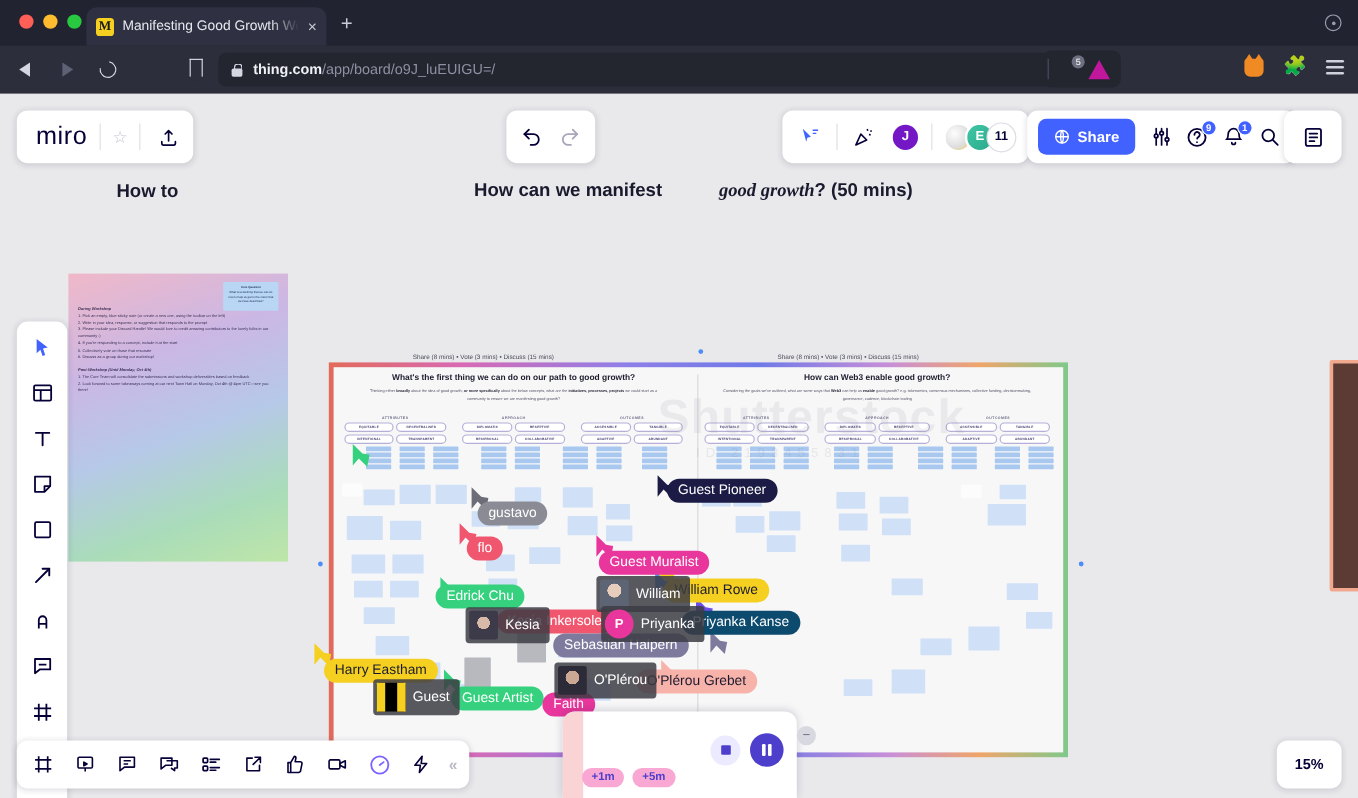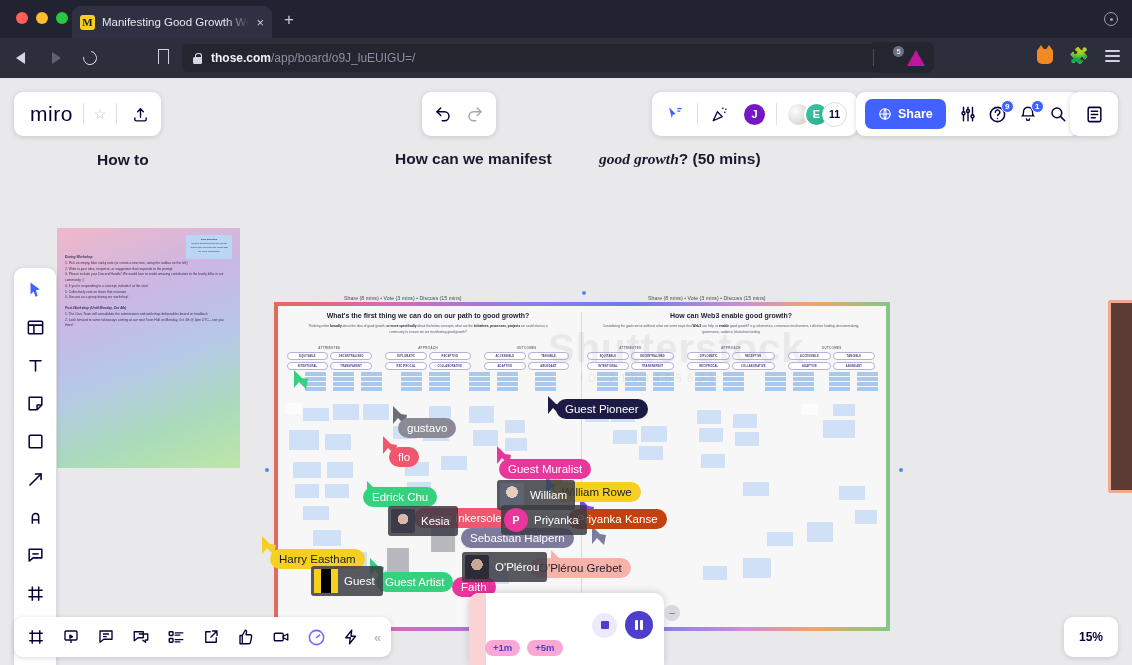--- a/index.html
+++ b/index.html
@@ -346,21 +346,21 @@
         <span class="nav-ico">
             <i class="tri-r"></i>
           </span>
         <span class="nav-ico">
             <i class="reload" style="display:block;margin:3px 0 0 3px;"></i>
           </span>
       </div>
       <span class="bookmark-ico"></span>
       <div class="urlbar">
         <span class="lock"></span>
-        <span class="url"><b>those.com</b><span>/app/board/o9J_luEUIGU=/</span></span>
+        <span class="url"><b>thing.com</b><span>/app/board/o9J_luEUIGU=/</span></span>
       </div>
       <div class="ext-group">
         <span class="brave">
           <span class="brave-s"></span>
           <span class="badge-sm">5</span>
         </span>
         <span class="tri-ext"></span>
       </div>
       <div class="right-icons">
         <span class="fox"></span>
@@ -668,21 +668,21 @@
         <polygon points="546,398 546,416 551,410 558,417 560,407 554,406" fill="#4c8ef7"></polygon>
       </svg>
 
       <div class="cur-label" style="left:556px;top:321px;background:#1b1b45;">Guest Pioneer</div>
       <div class="cur-label" style="left:398px;top:340px;background:#8b8b95;">gustavo</div>
       <div class="cur-label" style="left:389px;top:369px;background:#f0566e;">flo</div>
       <div class="cur-label" style="left:499px;top:381px;background:#e8369c;">Guest Muralist</div>
       <div class="cur-label" style="left:363px;top:409px;background:#35d17e;">Edrick Chu</div>
       <div class="cur-label" style="left:553px;top:404px;background:#f5d020;color:#1a1a2e;">William Rowe</div>
       <div class="cur-label" style="left:414px;top:430px;background:#f0566e;">Kesia Inkersole</div>
-      <div class="cur-label" style="left:568px;top:431px;background:#c2410c;text-align:center;">Priyanka Kanse</div>
+      <div class="cur-label" style="left:568px;top:431px;background:#0c4a6e;text-align:center;">Priyanka Kanse</div>
       <div class="cur-label" style="left:461px;top:450px;background:#7e7a9e;">Sebastian Halpern</div>
       <div class="cur-label" style="left:270px;top:471px;background:#f5d020;color:#1a1a2e;">Harry Eastham</div>
       <div class="cur-label" style="left:376px;top:494px;background:#35d17e;">Guest Artist</div>
       <div class="cur-label" style="left:452px;top:499px;background:#e8369c;">Faith</div>
       <div class="cur-label" style="left:530px;top:480px;background:#f7b3aa;color:#1a1a2e;">O'Plérou Grebet</div>
 
       <div class="cur-card" style="left:497px;top:402px;">
         <span class="cur-pic p1"></span>
         <span>William</span>
       </div>

